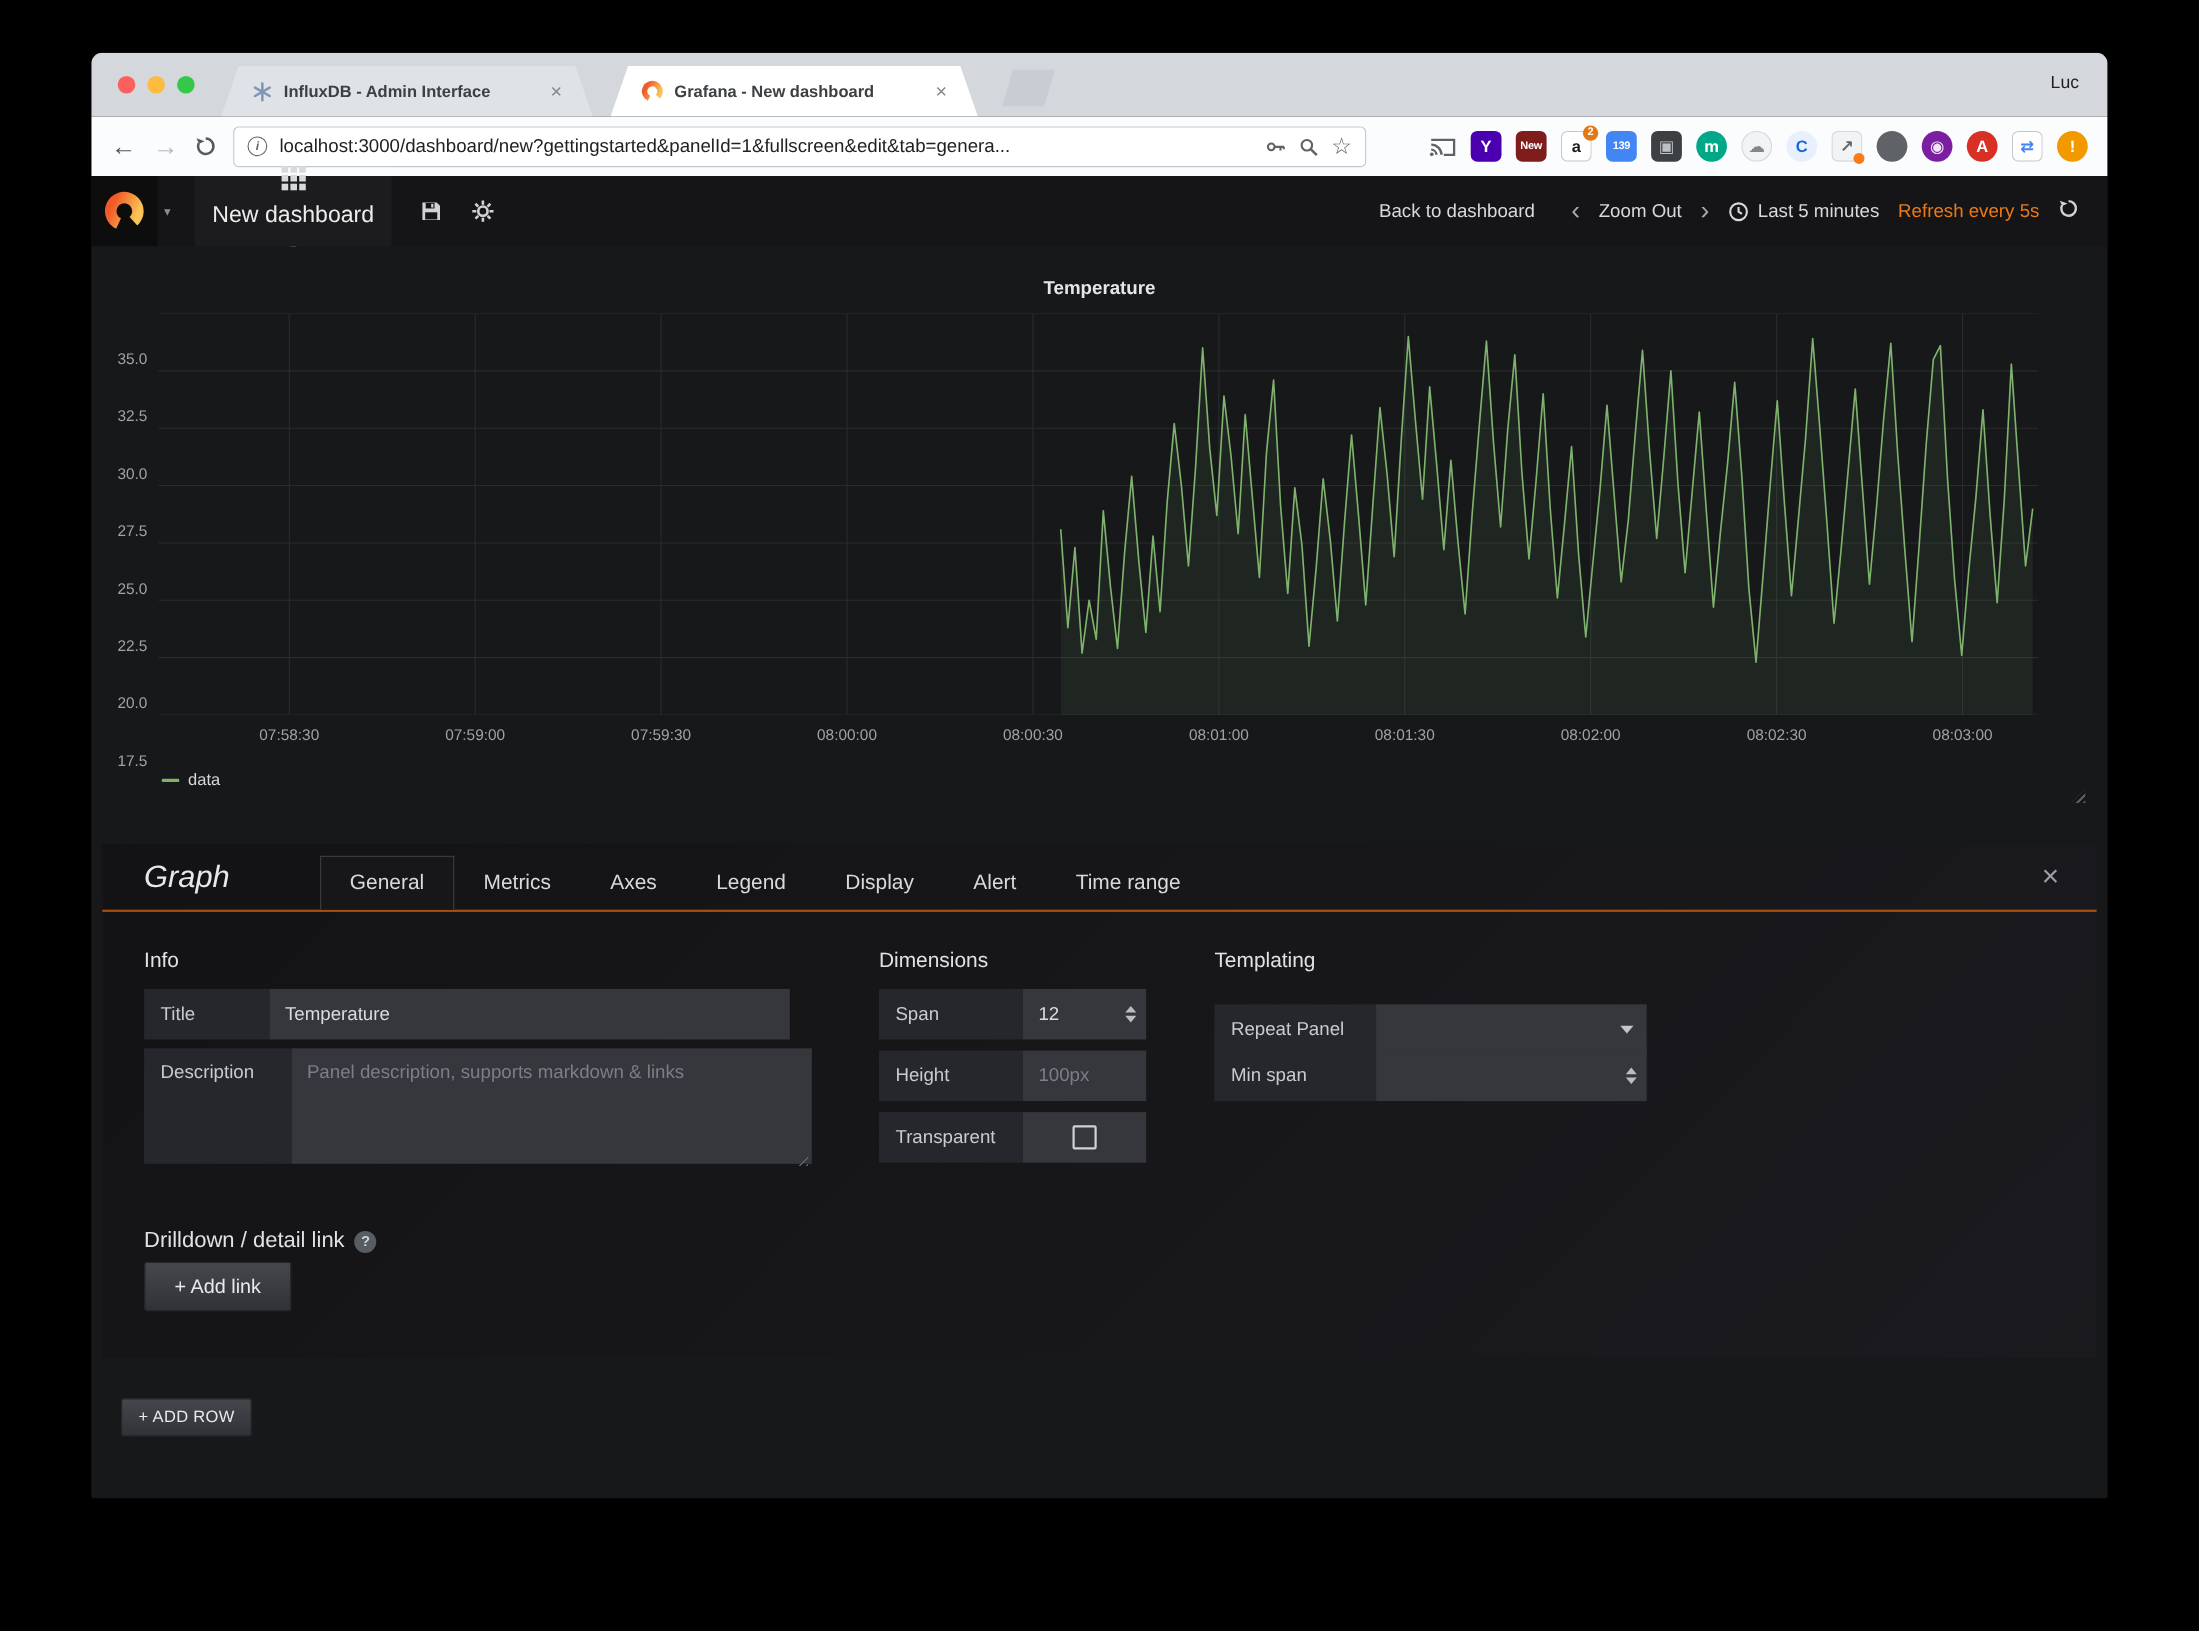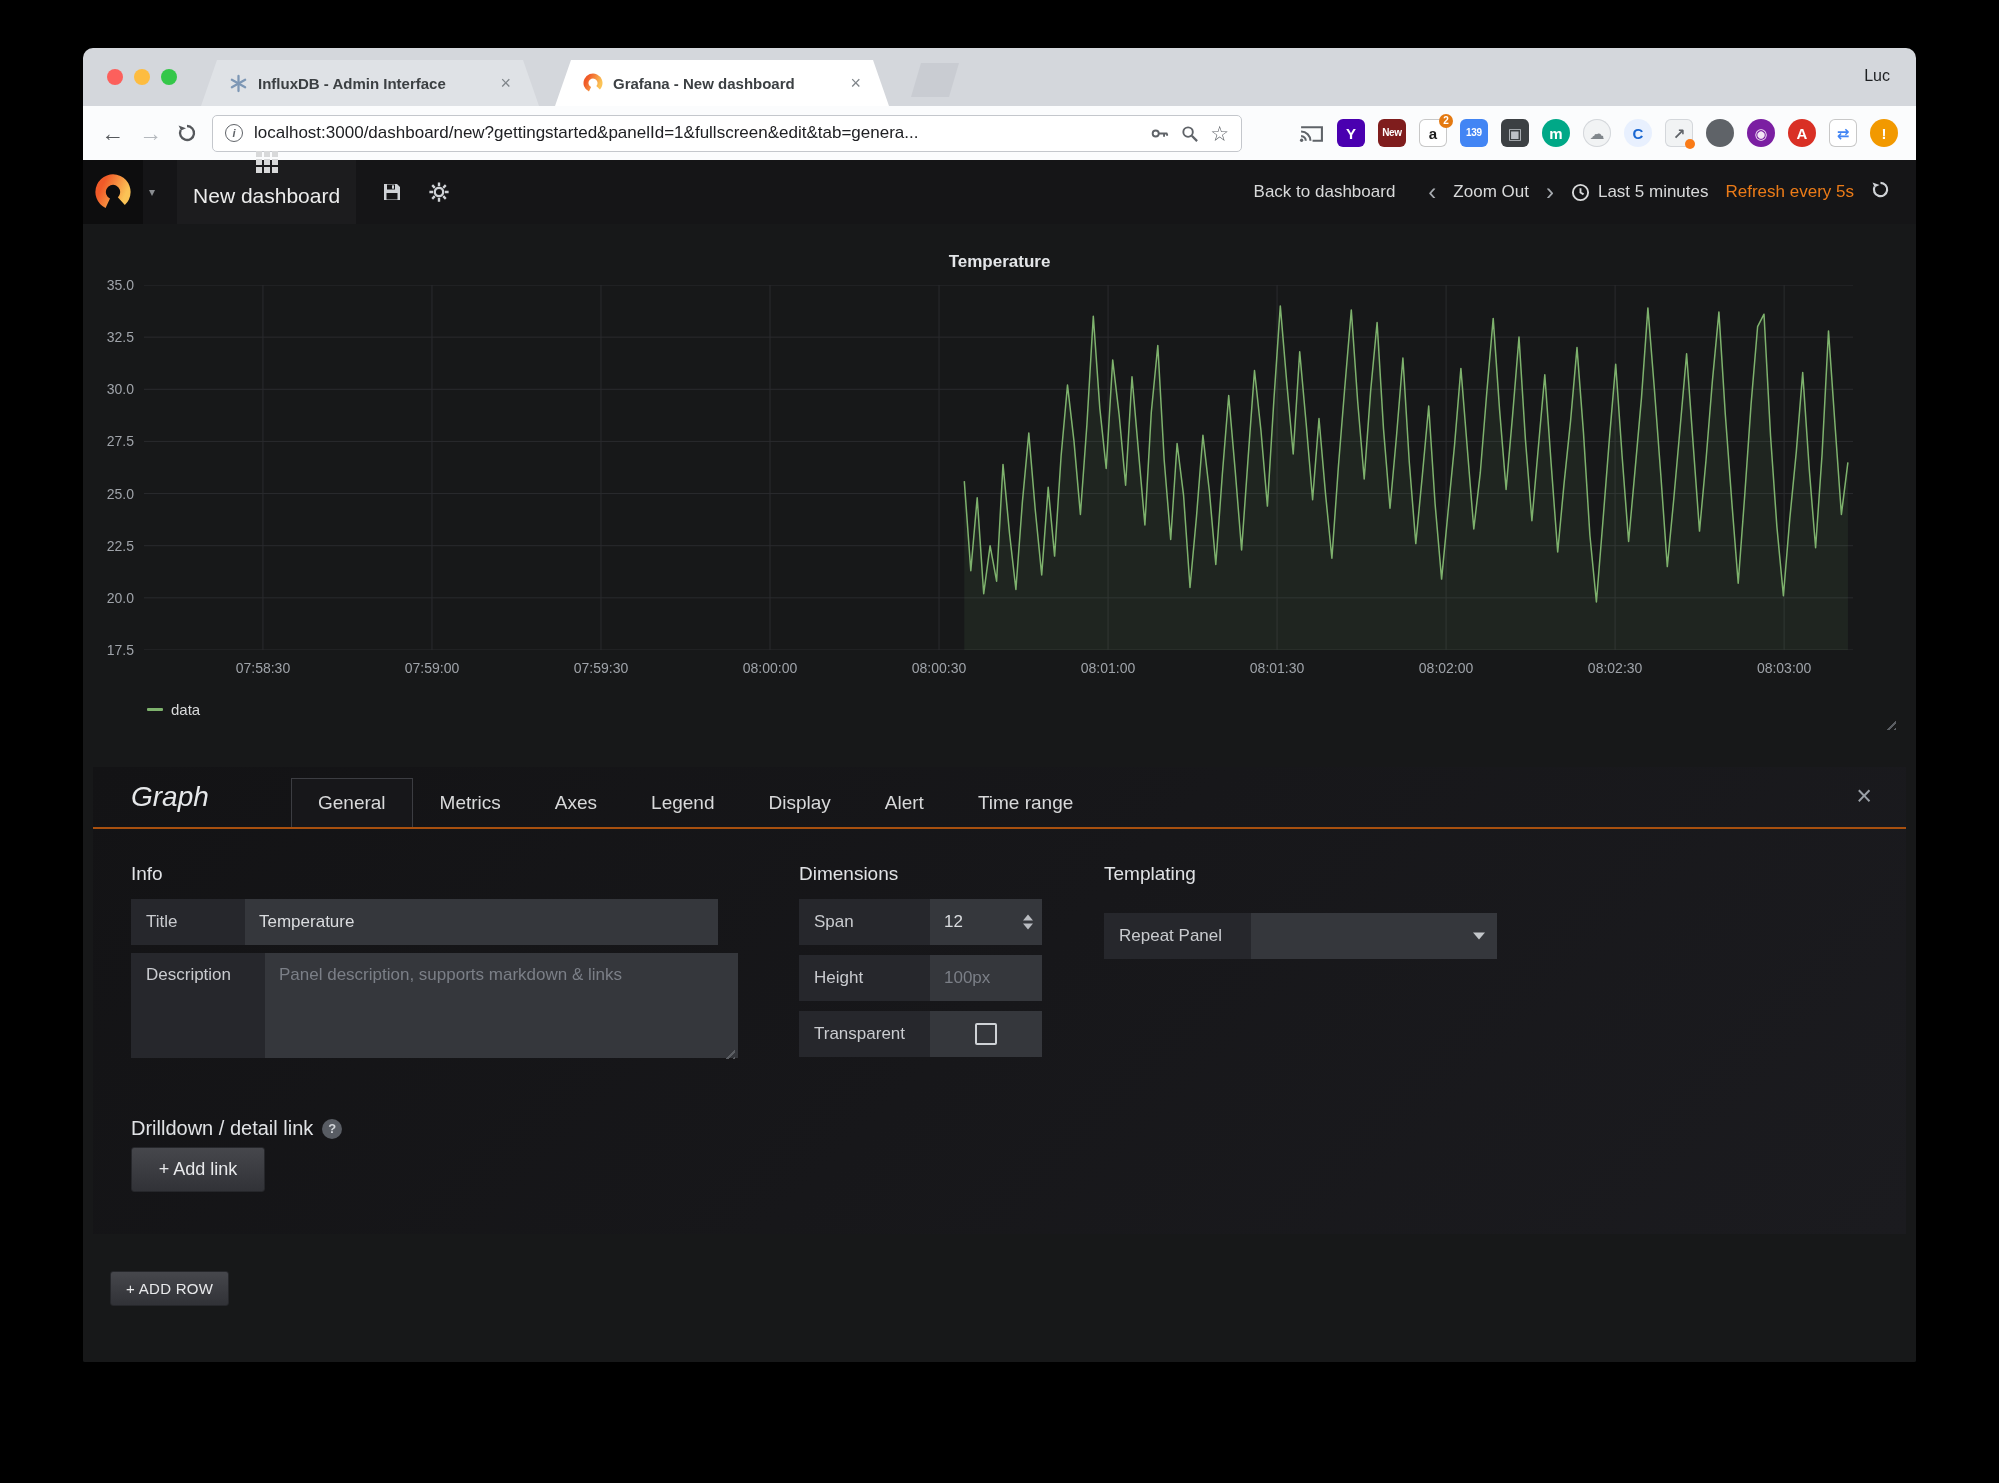--- a/index.html
+++ b/index.html
@@ -67,21 +67,21 @@
 
   
   .gbody{position:relative;height:1138px;background:#171819;flex:1 1 auto;}
 
   .panel{position:absolute;left:16px;top:12px;width:1801px;height:498px;}
   .panel-title{position:absolute;top:16px;left:0;width:100%;text-align:center;
                font-size:17px;font-weight:bold;color:#e4e6e9;}
   .plot{position:absolute;left:45px;top:49px;width:1709px;height:365px;}
   .plot svg{position:absolute;left:0;top:0;width:100%;height:100%;display:block;}
   .ylabels span{position:absolute;right:calc(100% + 10px);transform:translateY(-50%);
-               font-size:14px;color:#9fa3a9;white-space:nowrap;}
+               font-size:14px;color:#9fa3a9;white-space:nowrap;margin-top:41px;}
   .xlabels span{position:absolute;top:calc(100% + 10px);transform:translateX(-50%);
                font-size:14px;color:#9fa3a9;white-space:nowrap;}
   .legend{position:absolute;left:48px;bottom:16px;display:flex;align-items:center;gap:8px;}
   .legend .swatch{width:16px;height:3px;background:#7EB26D;border-radius:1px;}
   .legend .lname{font-size:15px;color:#d8d9da;}
   .corner-grip{position:absolute;right:4px;bottom:4px;width:13px;height:13px;
       background:repeating-linear-gradient(135deg,transparent 0 3px,#5b5e63 3px 4.5px);
       clip-path:polygon(100% 0,100% 100%,0 100%);}
 
   
@@ -403,20 +403,29 @@
             </div>
           </div>
 
           <div class="sec-heading" style="left:1011px">Templating</div>
           <div class="frow" style="left:1011px;top:84px">
             <div class="fcell flabel" style="width:147px">Repeat Panel</div>
             <div class="fcell fvalue" style="width:246px">
               <span class="sel-caret"></span>
             </div>
           </div>
+          <div class="frow" style="left:1011px;top:126px">
+            <div class="fcell flabel" style="width:147px">Min span</div>
+            <div class="fcell fvalue" style="width:246px">
+              <span class="stepper">
+                  <b class="up"></b>
+                  <b class="down"></b>
+                </span>
+            </div>
+          </div>
 
           <div class="drill-heading">
             <span>Drilldown / detail link</span>
             <span class="help-badge">?</span>
           </div>
           <div class="btn addlink-btn">+ Add link</div>
         </div>
       </div>
 
       <div class="btn addrow-btn">+ ADD ROW</div>

